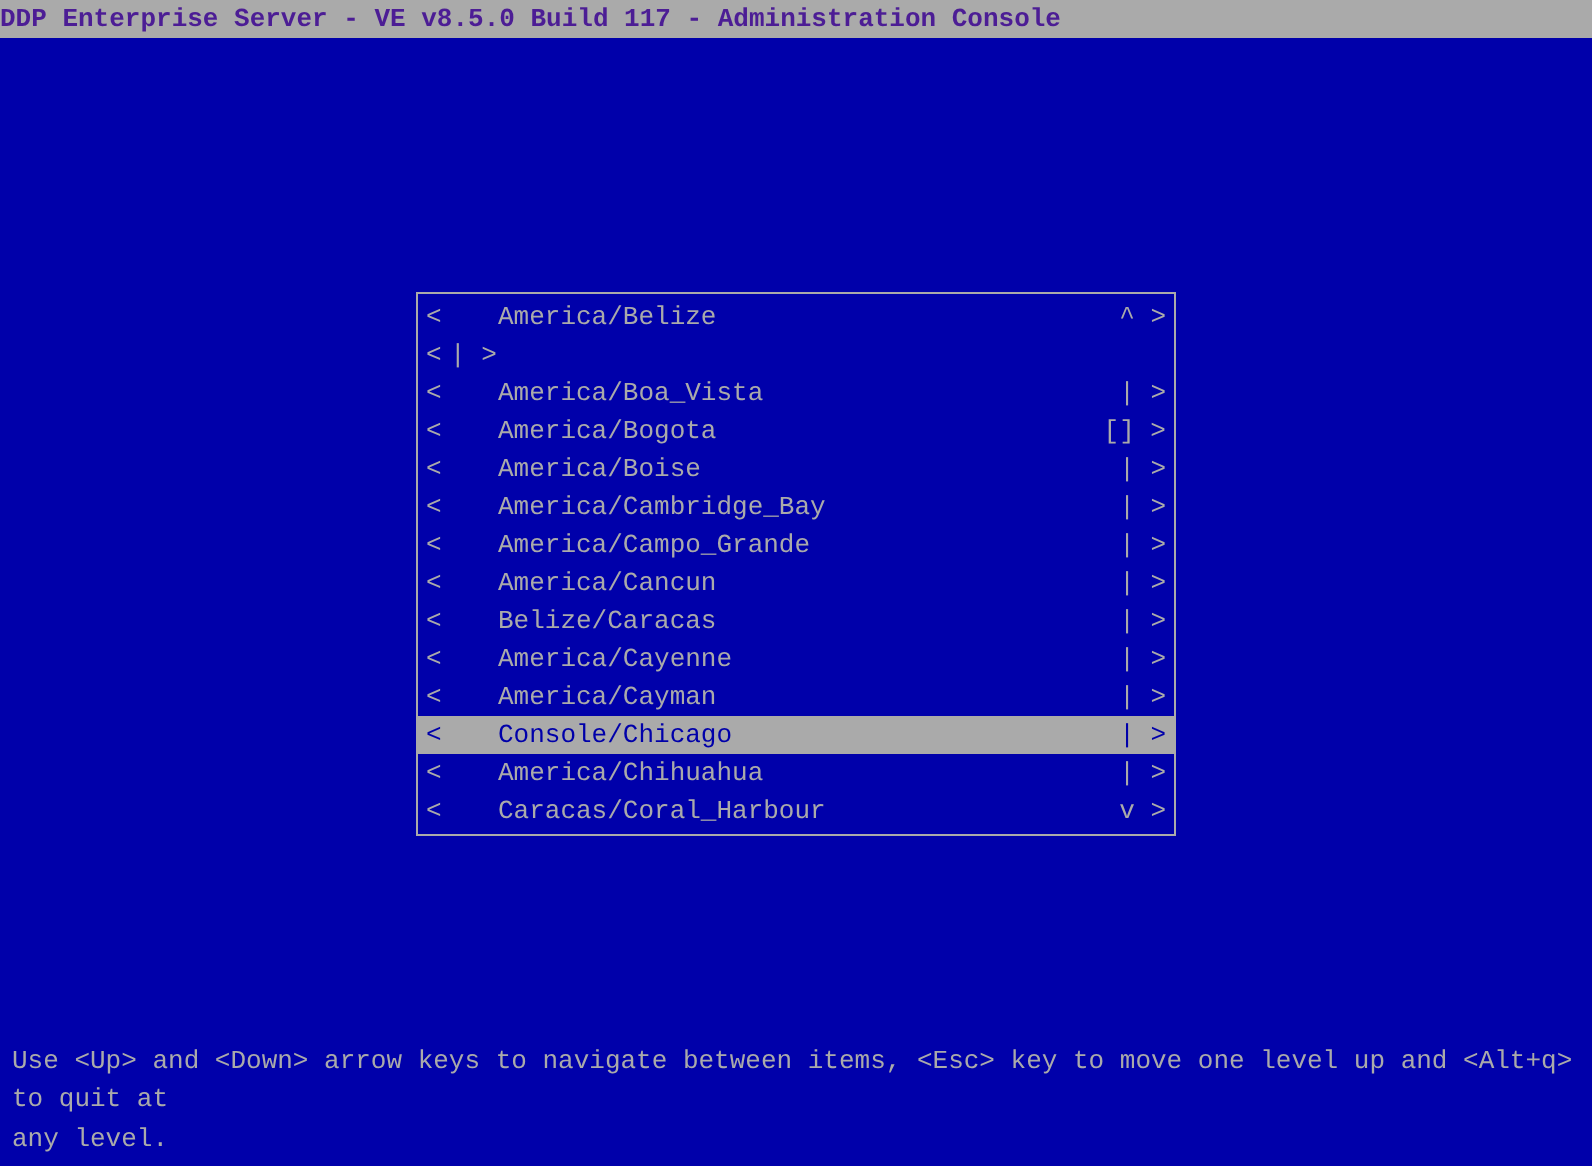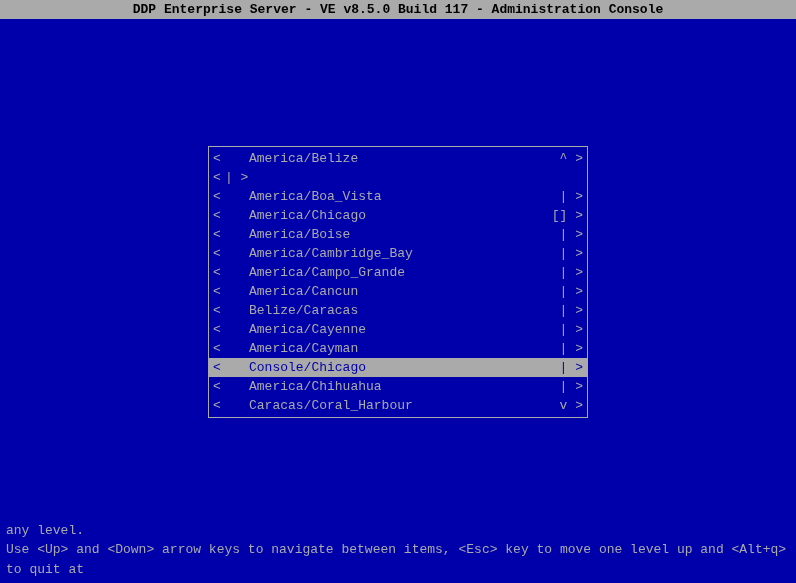--- a/index.html
+++ b/index.html
@@ -8,22 +8,21 @@
       height: 583px;
       background-color: #0000aa;
       font-family: 'Courier New', Courier, monospace;
       font-size: 13px;
       color: #aaaaaa;
       position: relative;
       overflow: hidden;
     }
     #title-bar {
       background-color: #aaaaaa;
-      color: #000000;
-      text-align: center;
+      color: #4c1d95;
       padding: 2px 0;
       font-weight: bold;
       font-size: 13px;
     }
     #main-content {
       position: absolute;
       top: 30px;
       left: 0;
       right: 0;
       bottom: 50px;
@@ -101,21 +100,21 @@
           <span class="prefix">&lt; </span>
           <span class="scroll-indicator"> | &gt;</span>
         </div>
         <div class="list-item">
           <span class="prefix">&lt; </span>
           <span class="item-name">America/Boa_Vista</span>
           <span class="scroll-indicator"> | &gt;</span>
         </div>
         <div class="list-item">
           <span class="prefix">&lt; </span>
-          <span class="item-name">America/Chicago</span>
+          <span class="item-name">America/Bogota</span>
           <span class="scroll-indicator"> [] &gt;</span>
         </div>
         <div class="list-item">
           <span class="prefix">&lt; </span>
           <span class="item-name">America/Boise</span>
           <span class="scroll-indicator"> | &gt;</span>
         </div>
         <div class="list-item">
           <span class="prefix">&lt; </span>
           <span class="item-name">America/Cambridge_Bay</span>
@@ -159,15 +158,15 @@
         <div class="list-item">
           <span class="prefix">&lt; </span>
           <span class="item-name">Caracas/Coral_Harbour</span>
           <span class="scroll-indicator"> v &gt;</span>
         </div>
       </div>
   </div>
 </div>
 
 <div id="status-bar">
+  <div>Use &lt;Up&gt; and &lt;Down&gt; arrow keys to navigate between items, &lt;Esc&gt; key to move one level up and &lt;Alt+q&gt; to quit at</div>
   <div>any level.</div>
-  <div>Use &lt;Up&gt; and &lt;Down&gt; arrow keys to navigate between items, &lt;Esc&gt; key to move one level up and &lt;Alt+q&gt; to quit at</div>
 </div>
 
 </body></html>

